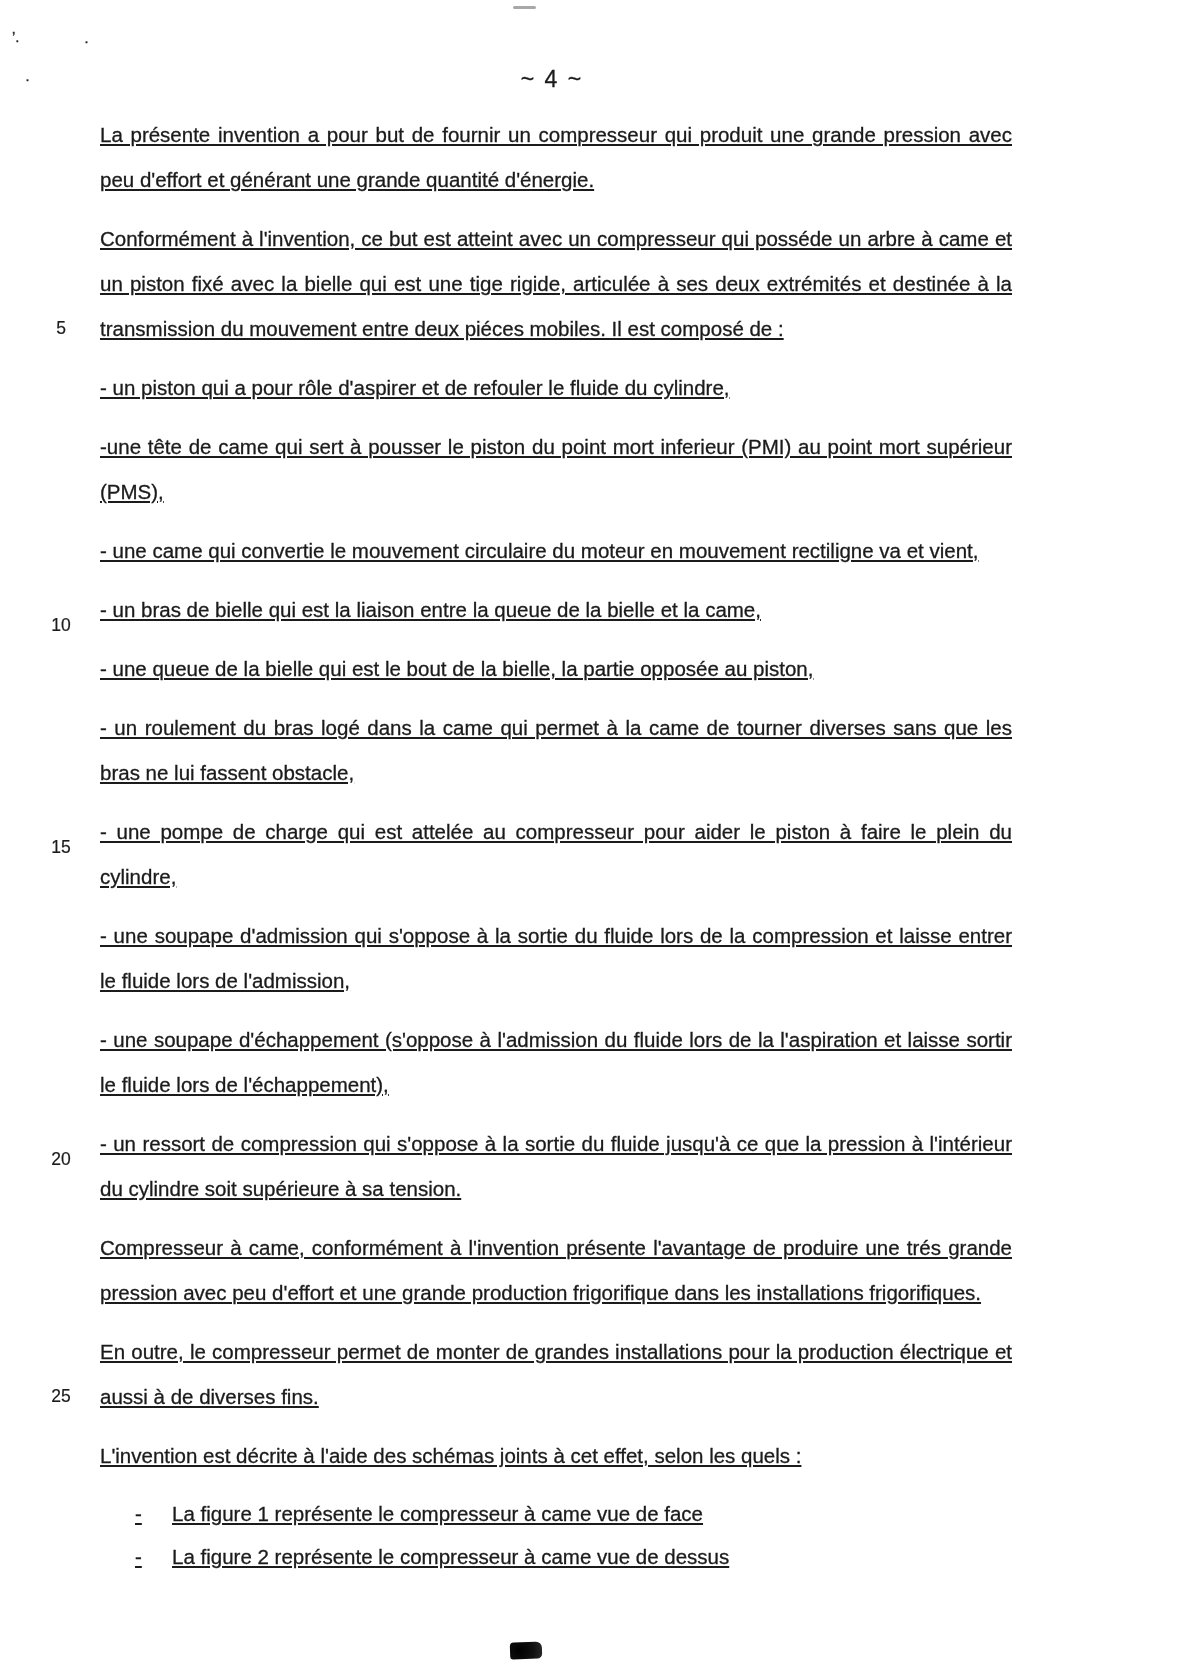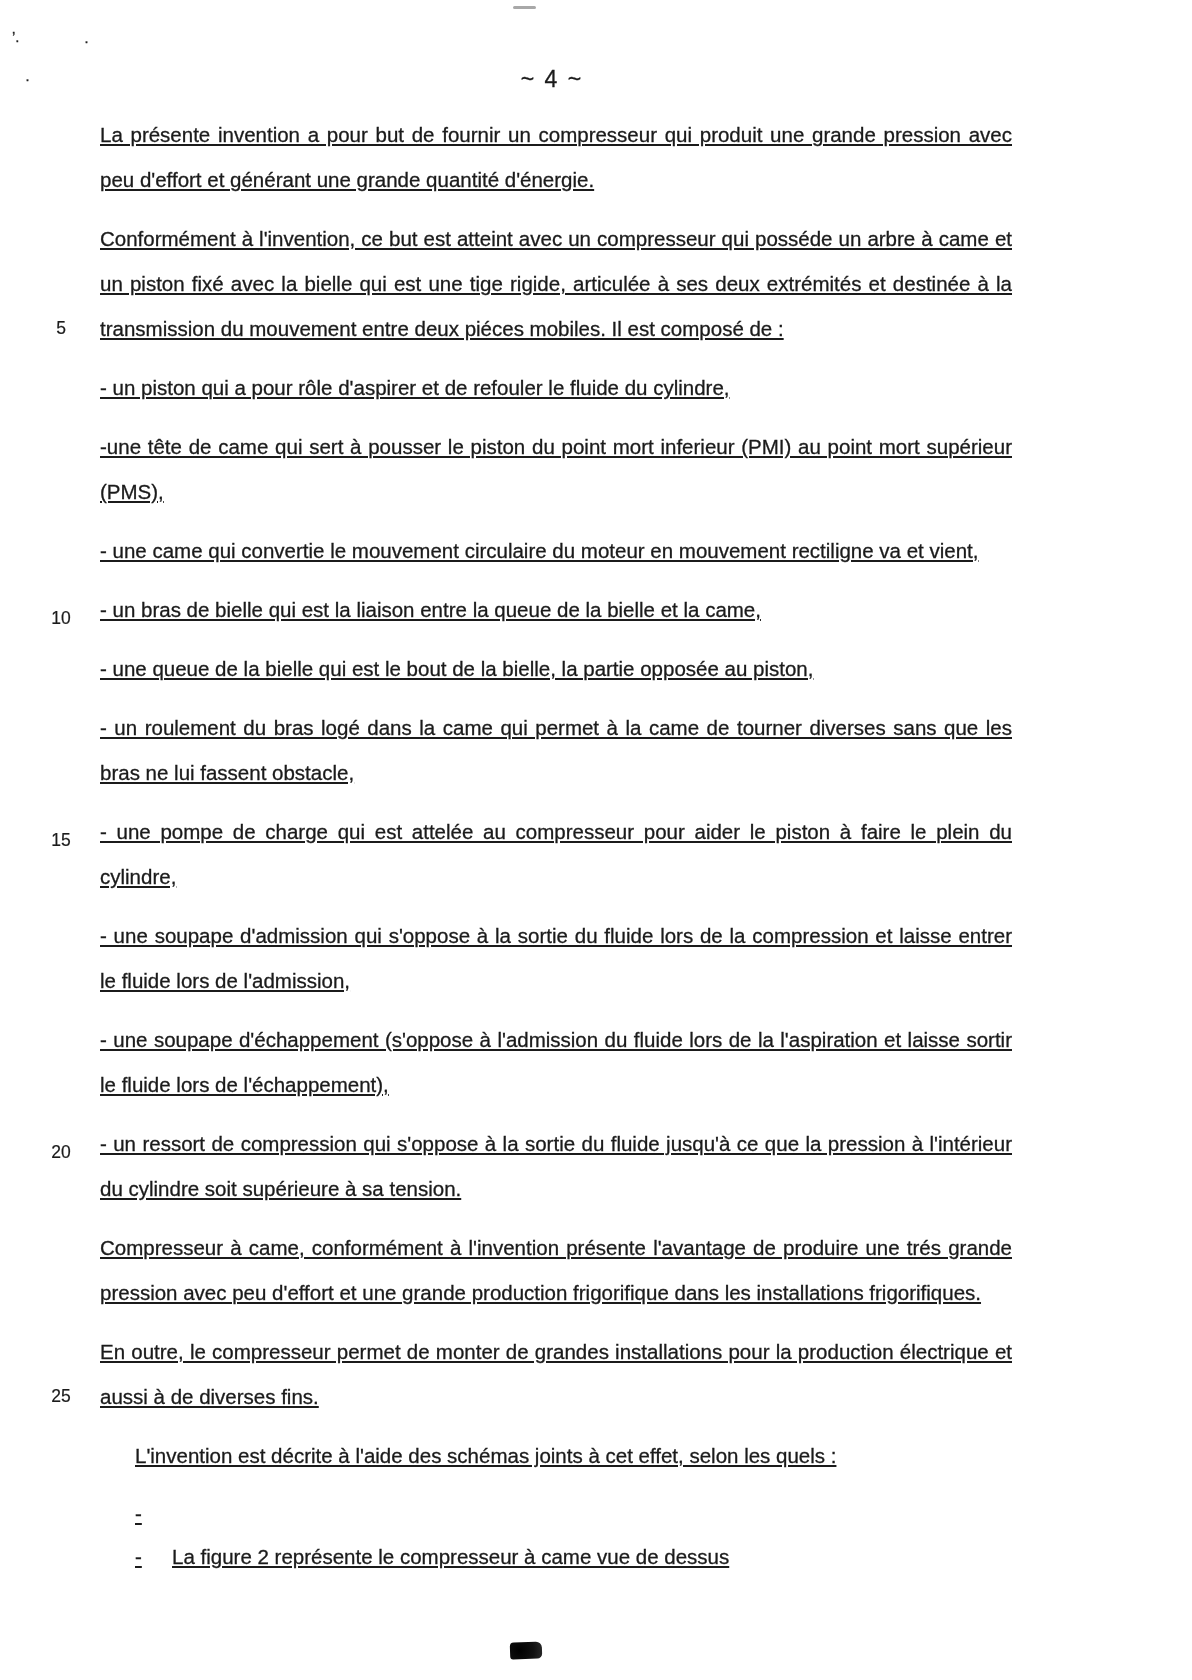--- a/index.html
+++ b/index.html
@@ -35,32 +35,31 @@
   }
   .para {
     position: relative;
     margin: 0 0 14px 0;
     font-size: 20.5px;
     line-height: 45px;
     text-align: justify;
   }
   .para.indent .ptext {
     display: block;
-    margin-left: 35px;
   }
   .lineno {
     position: absolute;
     left: -52px;
     width: 26px;
     text-align: center;
     font-size: 17.5px;
     line-height: 45px;
     -webkit-text-stroke: 0.2px;
   }
-  .ln-top { top: 9px; }
+  .ln-top { top: 16px; }
   .ln-bottom { bottom: 0; }
   .fig {
     position: relative;
     margin: 0 0 0 35px;
     font-size: 20.5px;
     line-height: 43px;
     display: flex;
   }
   .fig-dash {
     width: 37px;
@@ -137,20 +136,21 @@
     <p class="para"><span class="ptext">Compresseur à came, conformément à l'invention présente l'avantage de produire une trés grande pression avec peu d'effort et une grande production frigorifique dans les installations frigorifiques.</span></p>
 
     <p class="para"><span class="lineno ln-bottom">25</span><span class="ptext">En outre, le compresseur permet de monter de grandes installations pour la production électrique et aussi à de diverses fins.</span></p>
 
     <p class="para indent">
         <span class="ptext">L'invention est décrite à l'aide des schémas joints à cet effet, selon les quels :</span>
       </p>
 
     <div class="fig">
       <span class="fig-dash">-</span>
+      <span class="ptext">La figure 1 représente le compresseur à came vue de face</span>
     </div>
 
     <div class="fig">
       <span class="fig-dash">-</span>
       <span class="ptext">La figure 2 représente le compresseur à came vue de dessus</span>
     </div>
 
   </div>
 
   <div class="artifact-bottom-blob"></div>

